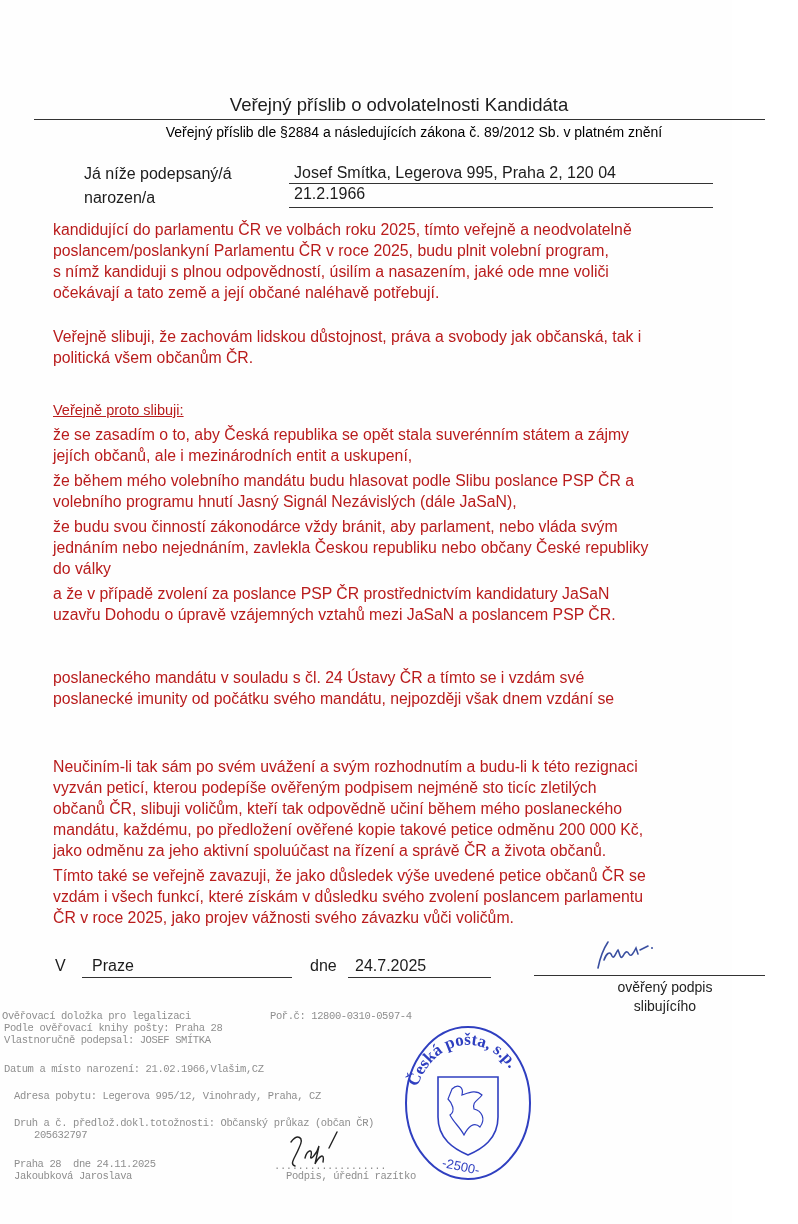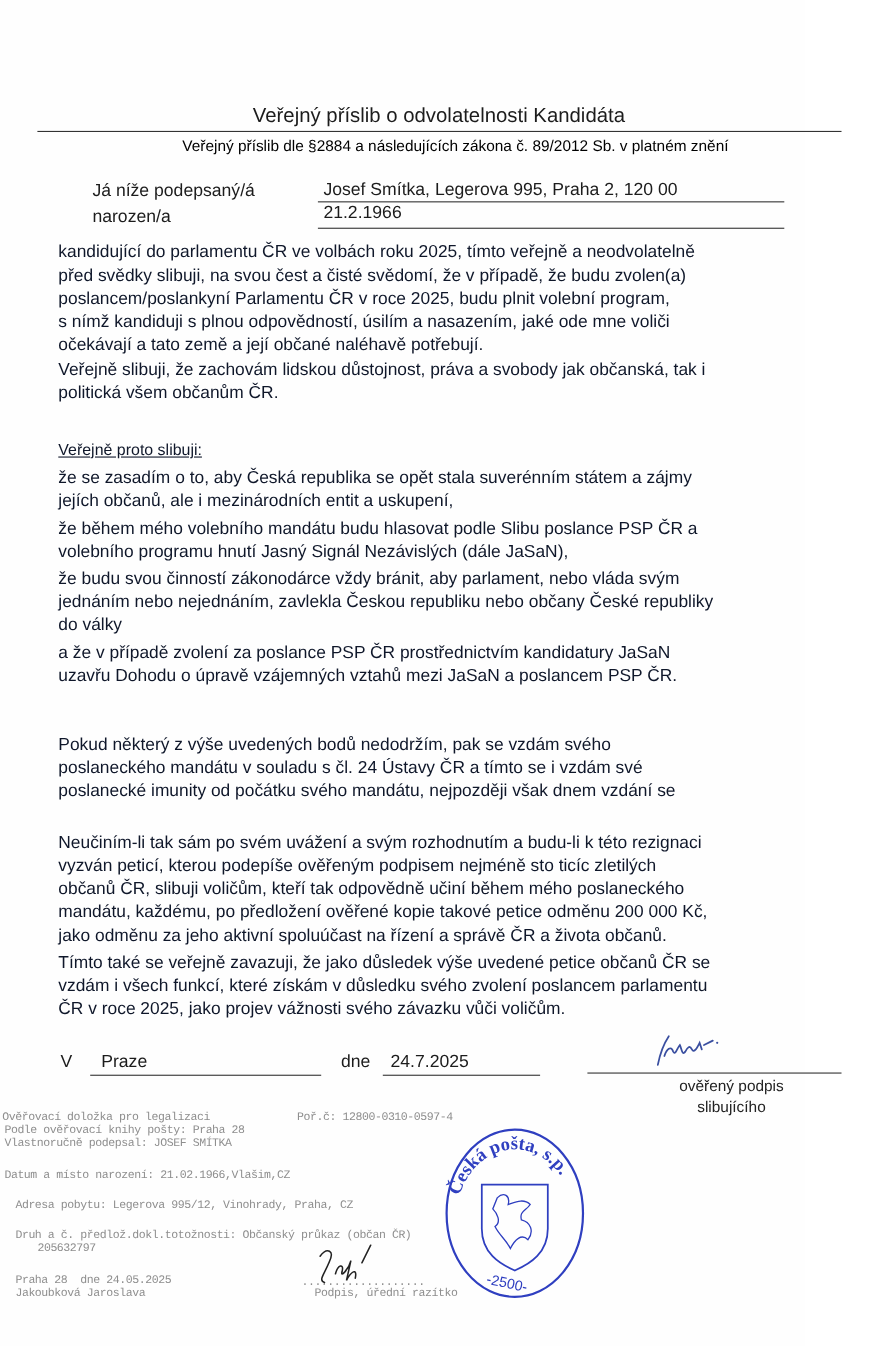--- a/index.html
+++ b/index.html
@@ -4,51 +4,50 @@
 <style>
   html, body { margin:0; padding:0; background:#ffffff; }
   body { width:798px; height:1224px; position:relative; overflow:hidden; font-family:"Liberation Sans", sans-serif; color:#1a1a1a; }
   .page { position:absolute; left:0; top:0; width:732px; height:1224px; background:#fefefe; }
   .title { position:absolute; left:0; width:798px; top:94px; text-align:center; font-size:18.5px; color:#1c1c1c; }
   .title-rule { position:absolute; left:34px; width:731px; top:119px; height:0; border-top:1.5px solid #333; }
   .subtitle { position:absolute; left:0; width:798px; top:124px; text-align:center; font-size:14px; color:#000000;padding-left:15px; }
   .field-label { position:absolute; left:84px; font-size:16px; color:#1c1c1c; }
   .field-value { position:absolute; left:294px; font-size:16px; color:#1c1c1c; }
   .field-rule { position:absolute; left:289px; width:424px; height:0; border-top:1.2px solid #333; }
-  .body { position:absolute; left:53px; width:690px; font-size:15.8px; line-height:21px; color:#0f172a; text-align:justify; }
+  .body { position:absolute; left:53px; width:690px; font-size:15.8px; line-height:21px; color:#b91c1c; text-align:justify; }
   .body p { margin:0; }
   .body .gap-s { margin-top:4px; }
   .underline { text-decoration:underline; }
   .sign-row { position:absolute; top:957px; font-size:16px; color:#1c1c1c; }
   .sign-rule { position:absolute; height:0; border-top:1.2px solid #333; }
   .sig-caption { position:absolute; left:570px; width:190px; text-align:center; font-size:14px; line-height:19px; color:#222; }
   .legal { position:absolute; font-family:"Liberation Mono", monospace; font-size:10.5px; line-height:12px; color:#8e8e8e; white-space:pre; letter-spacing:-0.4px; }
   .stamp { position:absolute; left:402px; top:1015px; width:130px; height:165px; }
   .handsig { position:absolute; }
 </style>
 </head>
 <body>
 
 <div class="page">
 
   <div class="title">Veřejný příslib o odvolatelnosti Kandidáta</div>
   <div class="title-rule"></div>
   <div class="subtitle">Veřejný příslib dle §2884 a následujících zákona č. 89/2012 Sb. v platném znění</div>
 
   <div class="field-label" style="top:165px;">Já níže podepsaný/á</div>
-  <div class="field-value" style="top:164px;">Josef Smítka, Legerova 995, Praha 2, 120 00</div>
+  <div class="field-value" style="top:164px;">Josef Smítka, Legerova 995, Praha 2, 120 04</div>
   <div class="field-rule" style="top:183px;"></div>
 
   <div class="field-label" style="top:189px;">narozen/a</div>
   <div class="field-value" style="top:185px;">21.2.1966</div>
   <div class="field-rule" style="top:207px;"></div>
 
   <div class="body" style="top:219px;">
     <p>kandidující do parlamentu ČR ve volbách roku 2025, tímto veřejně a neodvolatelně</p>
-    <p>před svědky slibuji, na svou čest a čisté svědomí, že v případě, že budu zvolen(a)</p>
     <p>poslancem/poslankyní Parlamentu ČR v roce 2025, budu plnit volební program,</p>
     <p>s nímž kandiduji s plnou odpovědností, úsilím a nasazením, jaké ode mne voliči</p>
     <p>očekávají a tato země a její občané naléhavě potřebují.</p>
   </div>
 
   <div class="body" style="top:326px;">
     <p>Veřejně slibuji, že zachovám lidskou důstojnost, práva a svobody jak občanská, tak i</p>
     <p>politická všem občanům ČR.</p>
   </div>
 
@@ -67,21 +66,20 @@
       <p>jednáním nebo nejednáním, zavlekla Českou republiku nebo občany České republiky</p>
       <p>do války</p>
     </div>
     <div class="gap-s">
       <p>a že v případě zvolení za poslance PSP ČR prostřednictvím kandidatury JaSaN</p>
       <p>uzavřu Dohodu o úpravě vzájemných vztahů mezi JaSaN a poslancem PSP ČR.</p>
     </div>
   </div>
 
   <div class="body" style="top:667px;">
-    <p>Pokud některý z výše uvedených bodů nedodržím, pak se vzdám svého</p>
     <p>poslaneckého mandátu v souladu s čl. 24 Ústavy ČR a tímto se i vzdám své</p>
     <p>poslanecké imunity od počátku svého mandátu, nejpozději však dnem vzdání se</p>
   </div>
 
   <div class="body" style="top:756px;">
     <p>Neučiním-li tak sám po svém uvážení a svým rozhodnutím a budu-li k této rezignaci</p>
     <p>vyzván peticí, kterou podepíše ověřeným podpisem nejméně sto ticíc zletilých</p>
     <p>občanů ČR, slibuji voličům, kteří tak odpovědně učiní během mého poslaneckého</p>
     <p>mandátu, každému, po předložení ověřené kopie takové petice odměnu 200 000 Kč,</p>
     <p>jako odměnu za jeho aktivní spoluúčast na řízení a správě ČR a života občanů.</p>
@@ -112,21 +110,21 @@
   </div>
 
   <div class="legal" style="left:2px; top:1010px;">Ověřovací doložka pro legalizaci</div>
   <div class="legal" style="left:270px; top:1010px;">Poř.č: 12800-0310-0597-4</div>
   <div class="legal" style="left:4px; top:1022px;">Podle ověřovací knihy pošty: Praha 28</div>
   <div class="legal" style="left:4px; top:1034px;">Vlastnoručně podepsal: JOSEF SMÍTKA</div>
   <div class="legal" style="left:4px; top:1063px;">Datum a místo narození: 21.02.1966,Vlašim,CZ</div>
   <div class="legal" style="left:14px; top:1090px;">Adresa pobytu: Legerova 995/12, Vinohrady, Praha, CZ</div>
   <div class="legal" style="left:14px; top:1117px;">Druh a č. předlož.dokl.totožnosti: Občanský průkaz (občan ČR)</div>
   <div class="legal" style="left:34px; top:1129px;">205632797</div>
-  <div class="legal" style="left:14px; top:1158px;">Praha 28  dne 24.05.2025</div>
+  <div class="legal" style="left:14px; top:1158px;">Praha 28  dne 24.11.2025</div>
   <div class="legal" style="left:14px; top:1170px;">Jakoubková Jaroslava</div>
   <div class="legal" style="left:274px; top:1160px;">...................</div>
   <div class="legal" style="left:286px; top:1170px;">Podpis, úřední razítko</div>
 
   <svg class="handsig" style="left:285px; top:1128px;" width="70" height="44" viewBox="0 0 70 44">
     <path d="M6 14 C12 6, 20 8, 14 20 C10 30, 4 36, 10 38 M20 30 C22 22, 28 20, 26 28 C24 34, 32 26, 34 18 L30 36 C34 28, 40 24, 38 34 M52 4 L44 20" stroke="#222" stroke-width="1.4" fill="none" stroke-linecap="round"></path>
   </svg>
 
   <svg class="stamp" viewBox="0 0 130 165">
     <ellipse cx="66" cy="88" rx="62" ry="76" fill="none" stroke="#2f3fc0" stroke-width="2"></ellipse>

